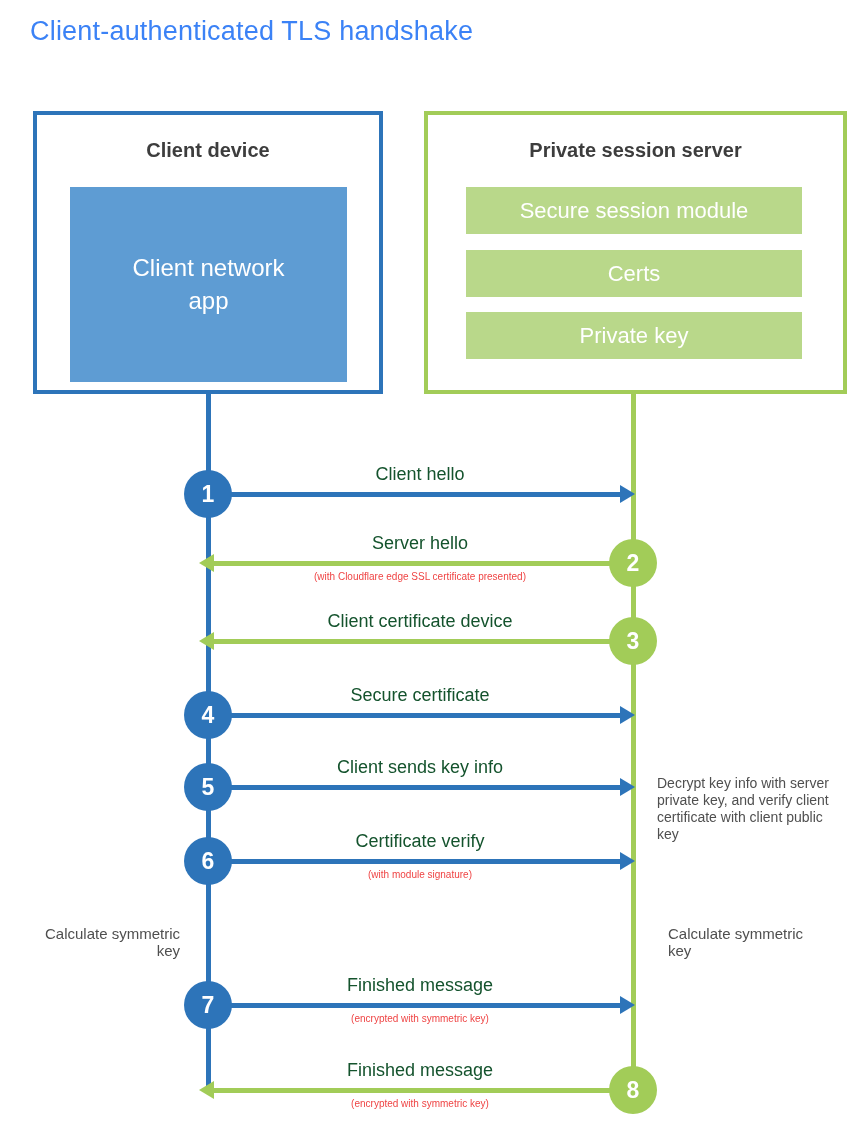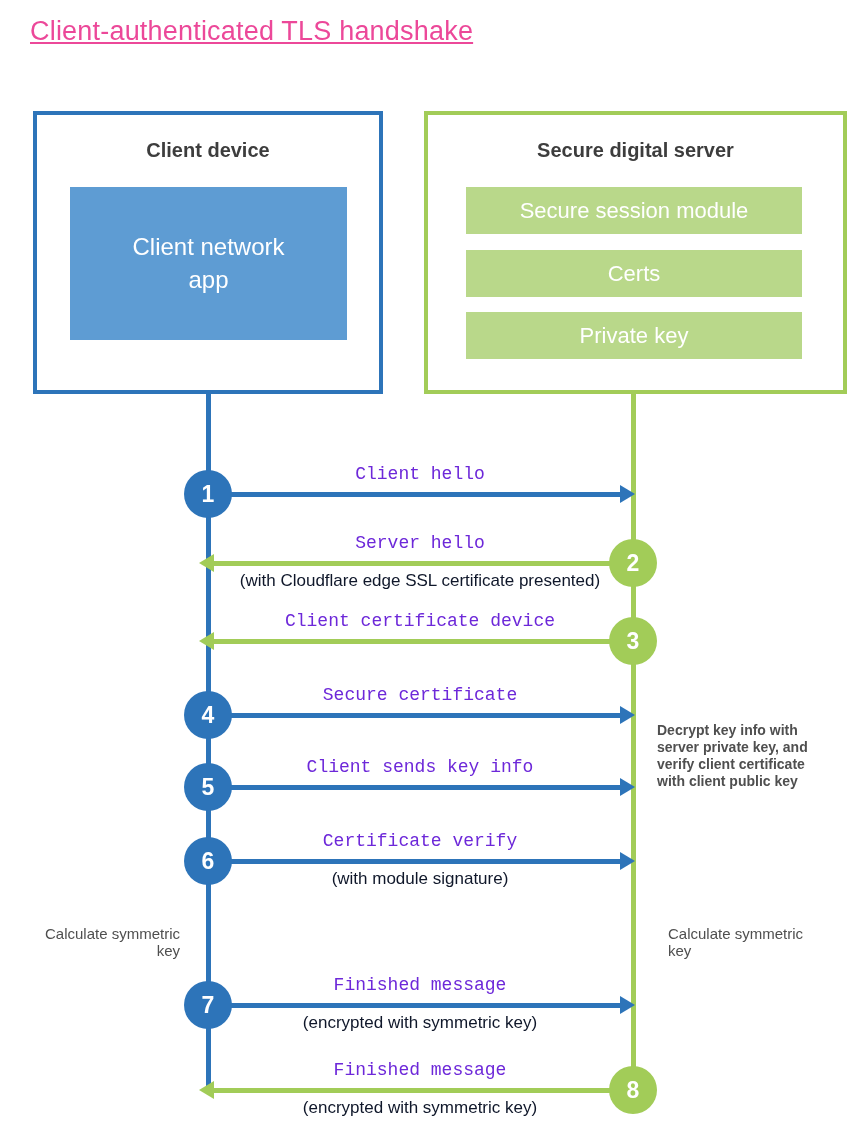--- a/index.html
+++ b/index.html
@@ -1,27 +1,27 @@
 <!DOCTYPE html>
 <html><head>
 <meta charset="utf-8">
 <style>
   html,body { margin:0; padding:0; background:#ffffff; }
   body { font-family:"Liberation Sans", sans-serif; }
   #canvas { position:relative; width:865px; height:1146px; background:#ffffff; overflow:hidden; }
 
-  .page-title { position:absolute; left:30px; top:16px; font-size:27px; font-weight:300; color:#ec4899; letter-spacing:0.2px;text-decoration:underline; }
+  .page-title { position:absolute; left:30px; top:16px; font-size:27px; font-weight:300; color:#3b82f6; letter-spacing:0.2px; }
 
   
   .entity-box { position:absolute; box-sizing:border-box; background:#ffffff; }
   .box-client { left:33px; top:111px; width:350px; height:283px; border:4px solid #2d74b9; }
   .box-server { left:424px; top:111px; width:423px; height:283px; border:4px solid #a2cc58; }
   .entity-title { position:absolute; left:0; right:0; top:24px; text-align:center; font-size:20px; font-weight:bold; color:#3d3d3d; }
 
-  .client-app { position:absolute; left:70px; top:187px; width:277px; height:153px; background:#5e9cd3;
+  .client-app { position:absolute; left:70px; top:187px; width:277px; height:195px; background:#5e9cd3;
                 display:flex; align-items:center; justify-content:center; }
   .client-app span { display:block; width:190px; text-align:center; color:#ffffff; font-size:24px; line-height:1.35; font-weight:300; }
 
   .server-bar { position:absolute; left:466px; width:336px; height:47px; background:#b9d88a;
                 display:flex; align-items:center; justify-content:center; color:#ffffff; font-size:22px; font-weight:300; }
 
   
   .vline { position:absolute; width:5px; }
   .v-blue { background:#2d74b9; }
   .v-green { background:#a2cc58; }
@@ -31,45 +31,45 @@
   .circle { position:absolute; width:48px; height:48px; border-radius:50%; display:flex; align-items:center;
             justify-content:center; color:#ffffff; font-size:23px; font-weight:bold; }
   .c-blue { background:#2d74b9; }
   .c-green { background:#a2cc58; }
   .hline { position:absolute; height:5px; }
   .h-blue { background:#2d74b9; }
   .h-green { background:#a2cc58; }
   .arrowhead { position:absolute; width:0; height:0; border-top:9px solid transparent; border-bottom:9px solid transparent; }
   .ah-right { border-left:15px solid #2d74b9; }
   .ah-left { border-right:15px solid #a2cc58; }
-  .step-label { position:absolute; left:220px; width:400px; text-align:center; font-size:18px; color:#6d28d9;font-family:Liberation Mono, monospace; }
-  .step-sub   { position:absolute; left:220px; width:400px; text-align:center; font-size:17px; color:#0f172a; }
+  .step-label { position:absolute; left:220px; width:400px; text-align:center; font-size:18px; color:#14532d; }
+  .step-sub   { position:absolute; left:220px; width:400px; text-align:center; font-size:10px; color:#ef4444; }
 
   
   .note { position:absolute; font-size:14px; line-height:17px; color:#4f4f4f; }
-  .note-server { left:657px; top:722px; width:178px;font-weight:bold; }
+  .note-server { left:657px; top:775px; width:178px; }
   .calc-left  { left:30px;  top:925px; width:150px; text-align:right; font-size:15px; }
   .calc-right { left:668px; top:925px; width:150px; text-align:left;  font-size:15px; }
 </style>
 </head>
 <body>
 
 <div id="canvas">
 
   <div class="page-title">Client-authenticated TLS handshake</div>
 
   <div class="entity-box box-client">
     <div class="entity-title">Client device</div>
   </div>
   <div class="client-app">
     <span>Client network app</span>
   </div>
 
   <div class="entity-box box-server">
-    <div class="entity-title">Secure digital server</div>
+    <div class="entity-title">Private session server</div>
   </div>
   <div class="server-bar" style="top:187px">Secure session module</div>
   <div class="server-bar" style="top:312px">Private key</div>
   <div class="server-bar" style="top:250px">Certs</div>
 
   <div class="vline v-blue" style="left:206px; top:392px; height:696px"></div>
   <div class="vline v-green" style="left:631px; top:392px; height:700px"></div>
 
   <div class="step">
     <div class="hline h-blue" style="left:208px; top:492px; width:412px"></div>

